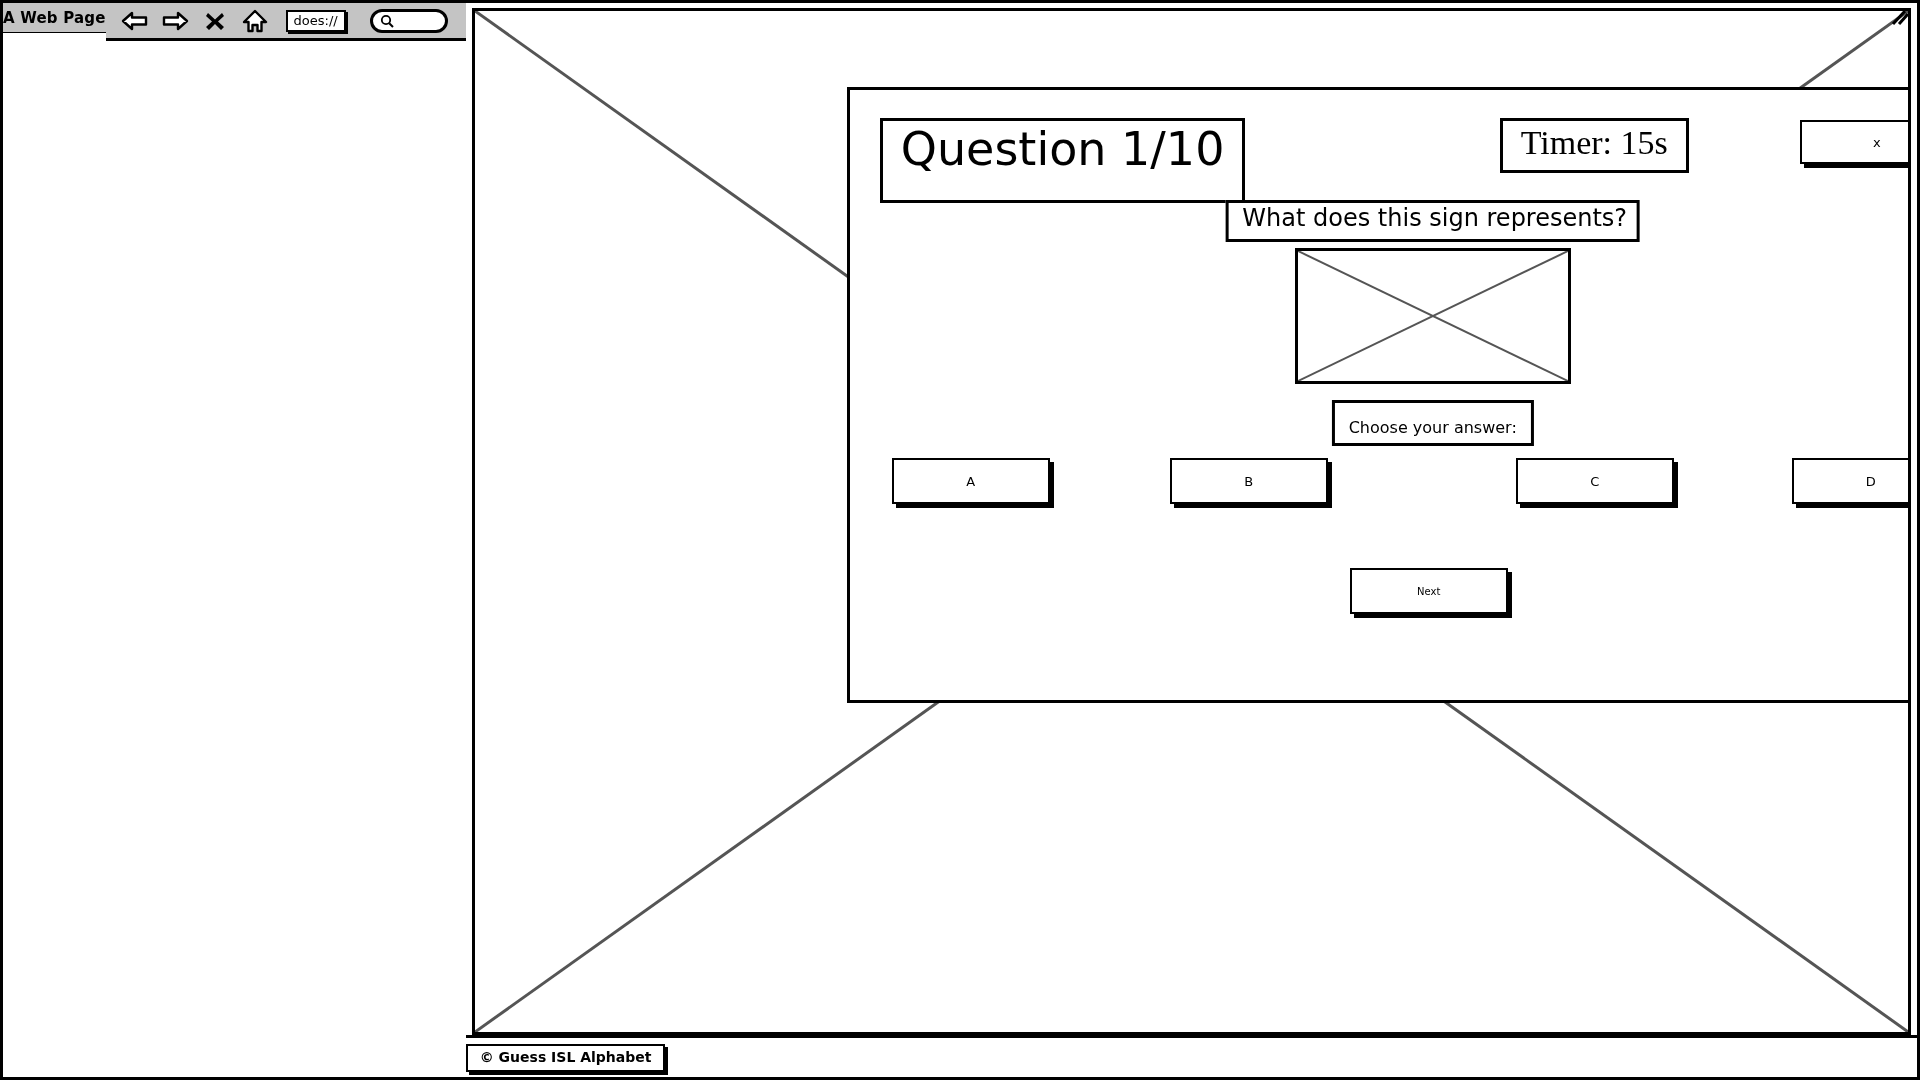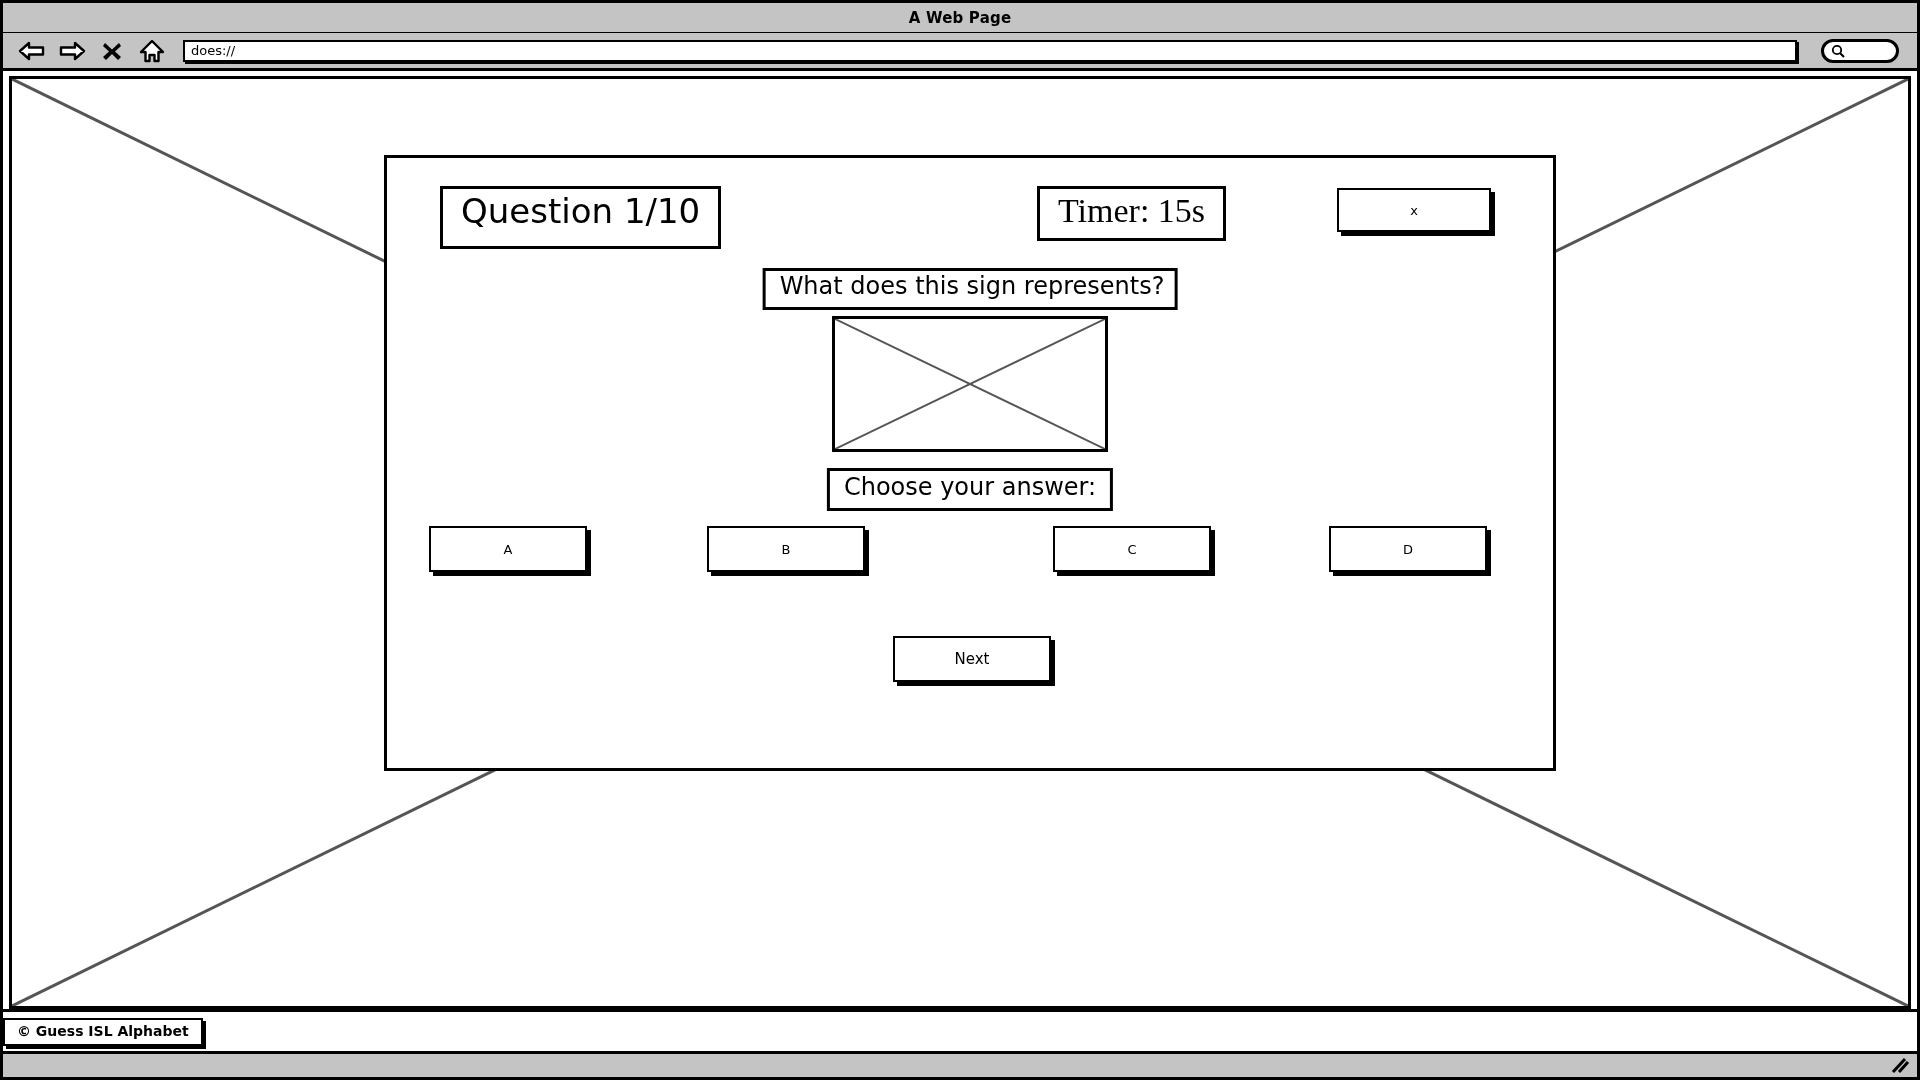--- a/index.html
+++ b/index.html
@@ -9,21 +9,21 @@
     font-family: "DejaVu Sans", "Liberation Sans", sans-serif;
     overflow: hidden;
   }
 
   
   .browser-window {
     position: absolute; left: 0; top: 0;
     width: 1920px; height: 1080px;
     border: 3px solid #000;
     background: #ffffff;
-    display: flex; flex-direction: column;
+    display: flex; flex-direction: row;
   }
 
   .title-bar {
     height: 30px;
     background: #c4c4c4;
     border-bottom: 1px solid #000;
     display: flex; align-items: center; justify-content: center;
     flex: 0 0 auto;
     position: relative;
   }
@@ -126,24 +126,23 @@
   .box-label {
     border: 3px solid #000;
     background: #fff;
     display: inline-flex; align-items: center; justify-content: center;
     color: #000;
     white-space: nowrap;
   }
 
   .question-counter {
     position: absolute; left: 30px; top: 28px;
-    padding: 3px 18px 16px 18px;
-    font-size: 34px;
+    padding: 3px 18px 24px 18px;
+    font-size: 46px;
     line-height: 1.12;
-    margin-left: 23px;
   }
   .timer-box {
     position: absolute; left: 650px; top: 28px;
     padding: 3px 18px 8px 18px;
     font-size: 34px;
     line-height: 1.12;
     font-family: Liberation Serif, serif;
   }
 
   
@@ -176,44 +175,43 @@
     top: 158px;
     width: 276px; height: 136px;
     border: 3px solid #000;
     background: #fff;
   }
   .sign-image svg { display: block; width: 100%; height: 100%; }
 
   .choose-box {
     position: absolute; left: 50%; transform: translateX(-50%);
     top: 310px;
-    padding: 3px 14px 6px 14px;
-    font-size: 24px;
+    padding: 16px 14px 6px 14px;
+    font-size: 16px;
     line-height: 1.15;
   }
 
   .answers {
     position: absolute; top: 368px; left: 0; width: 100%;
     height: 50px;
   }
   .answer-btn {
     position: absolute;
     width: 158px; height: 46px;
     font-size: 13px;
   }
   .answer-btn.a { left: 42px; }
   .answer-btn.b { left: 320px; }
   .answer-btn.c { left: 666px; }
   .answer-btn.d { left: 942px; }
 
   .next-btn {
     position: absolute; left: 500px; top: 478px;
     width: 158px; height: 46px;
-    font-size: 15px;
-    margin-left: 6px;
+    font-size: 10px;
   }
 
   
   .site-footer {
     height: 42px;
     border-top: 3px solid #000;
     display: flex; align-items: center; 
     flex: 0 0 auto;
     background: #fff;
     position: relative;

